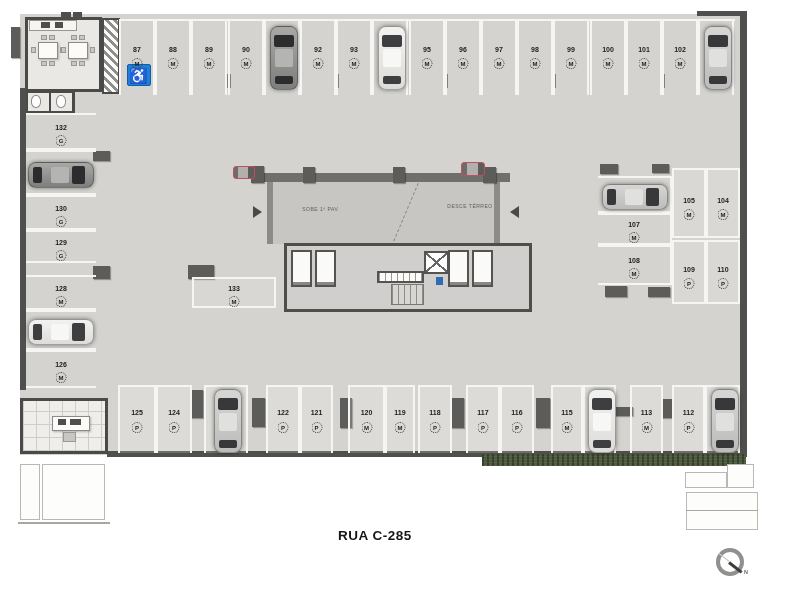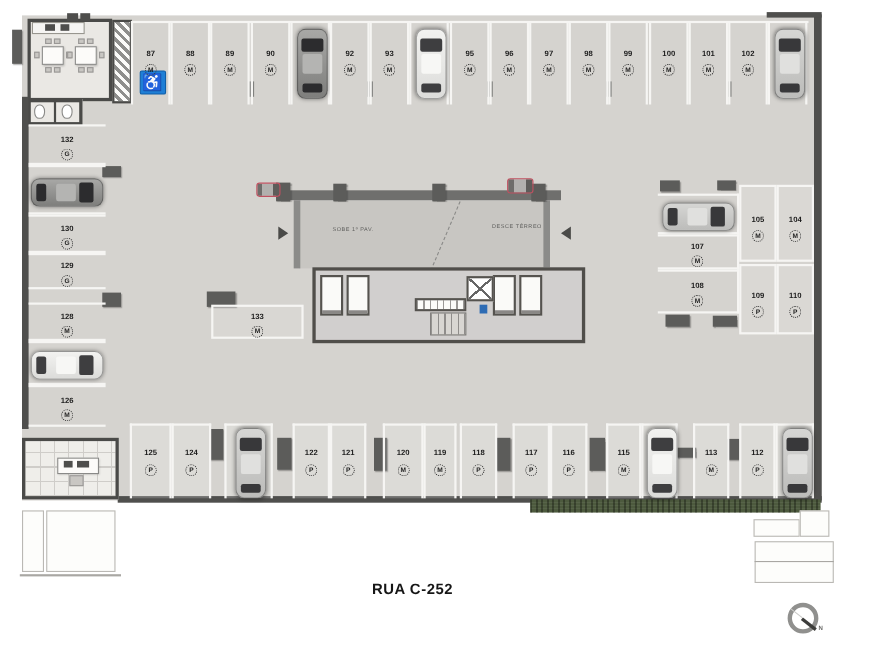--- a/index.html
+++ b/index.html
@@ -398,15 +398,15 @@
         <div class="typ" style="top: 35px;">P</div>
         <div class="car car-silver car-v" style="left: 3.5px; top: 2px; width: 28px; height: 64px;">
           <div class="glass-f"></div>
           <div class="roof"></div>
           <div class="glass-r"></div>
         </div>
       </div>
     </div>
   <div class="ramp-label" style="left:290px;top:206px;width:62px">SOBE 1º PAV.</div>
   <div class="ramp-label" style="left:428px;top:203px;width:84px">DESCE TÉRREO</div>
-  <div class="street" style="left:295px;top:528px;width:160px">RUA C-252</div>
+  <div class="street" style="left:295px;top:528px;width:160px">RUA C-285</div>
   <div class="north" style="left:744px;top:569px">N</div>
 </div>
 
 </body></html>

